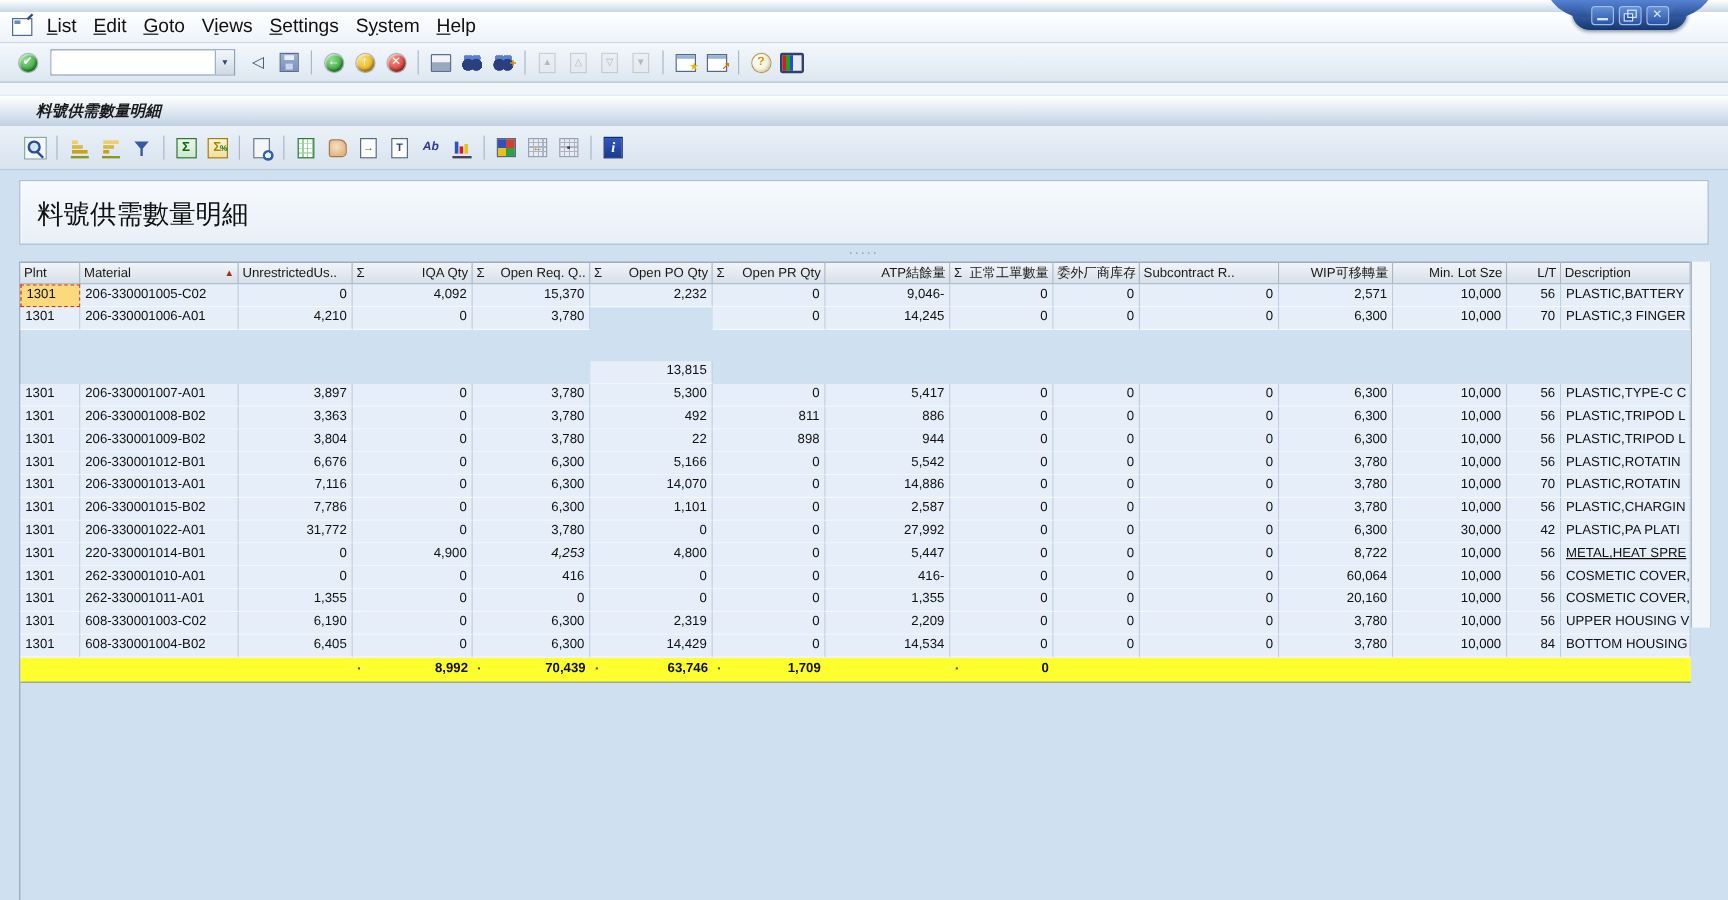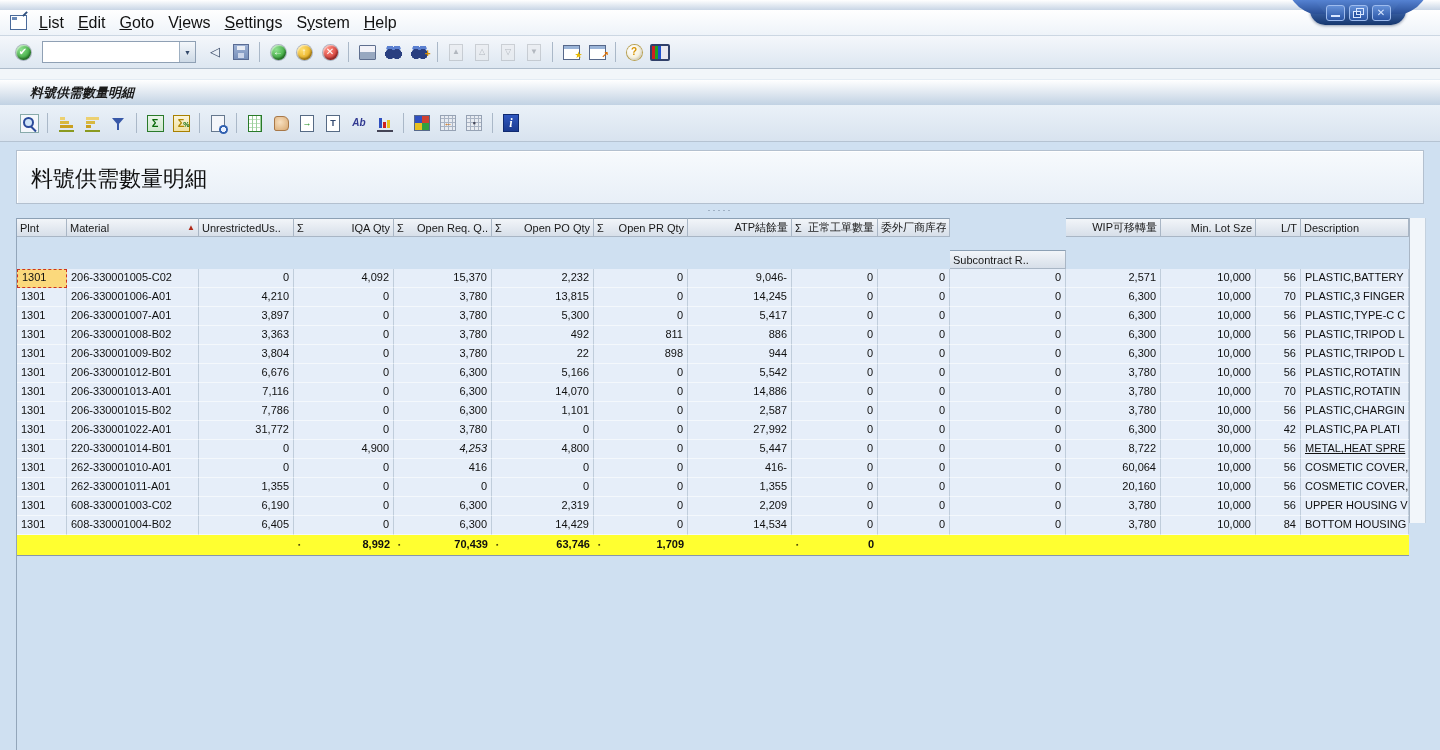--- a/index.html
+++ b/index.html
@@ -323,21 +323,21 @@
           <span class="hcell" style="width: 104px;">
             <span class="lab r">ATP結餘量</span>
           </span>
           <span class="hcell" style="width: 86px;">
             <span class="sig">Σ</span>
             <span class="lab r">正常工單數量</span>
           </span>
           <span class="hcell" style="width: 72px;">
             <span class="lab r">委外厂商库存</span>
           </span>
-          <span class="hcell" style="width: 116px; margin-top: 32px;">
+          <span class="hcell" style="width: 116px;">
             <span class="lab">Subcontract R..</span>
           </span>
           <span class="hcell" style="width: 95px;">
             <span class="lab r">WIP可移轉量</span>
           </span>
           <span class="hcell" style="width: 95px;">
             <span class="lab r">Min. Lot Sze</span>
           </span>
           <span class="hcell" style="width: 45px;">
             <span class="lab r">L/T</span>
@@ -363,21 +363,21 @@
             <span class="cell r" style="width: 95px;">10,000</span>
             <span class="cell r" style="width: 45px;">56</span>
             <span class="cell" style="width: 108px;">PLASTIC,BATTERY</span>
           </div>
           <div class="trow">
             <span class="cell" style="width: 50px;">1301</span>
             <span class="cell" style="width: 132px;">206-330001006-A01</span>
             <span class="cell r" style="width: 95px;">4,210</span>
             <span class="cell r" style="width: 100px;">0</span>
             <span class="cell r" style="width: 98px;">3,780</span>
-            <span class="cell r" style="width: 102px;">13,815</span>
+            <span class="cell r" style="width: 102px; margin-top: 45px;">13,815</span>
             <span class="cell r" style="width: 94px;">0</span>
             <span class="cell r" style="width: 104px;">14,245</span>
             <span class="cell r" style="width: 86px;">0</span>
             <span class="cell r" style="width: 72px;">0</span>
             <span class="cell r" style="width: 116px;">0</span>
             <span class="cell r" style="width: 95px;">6,300</span>
             <span class="cell r" style="width: 95px;">10,000</span>
             <span class="cell r" style="width: 45px;">70</span>
             <span class="cell" style="width: 108px;">PLASTIC,3 FINGER</span>
           </div>

